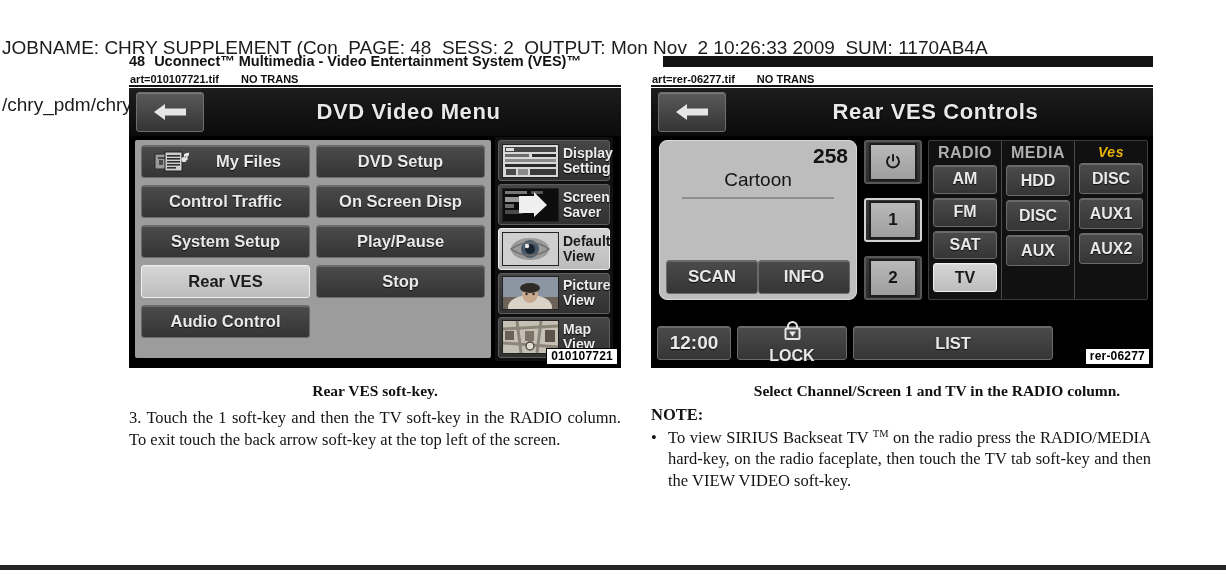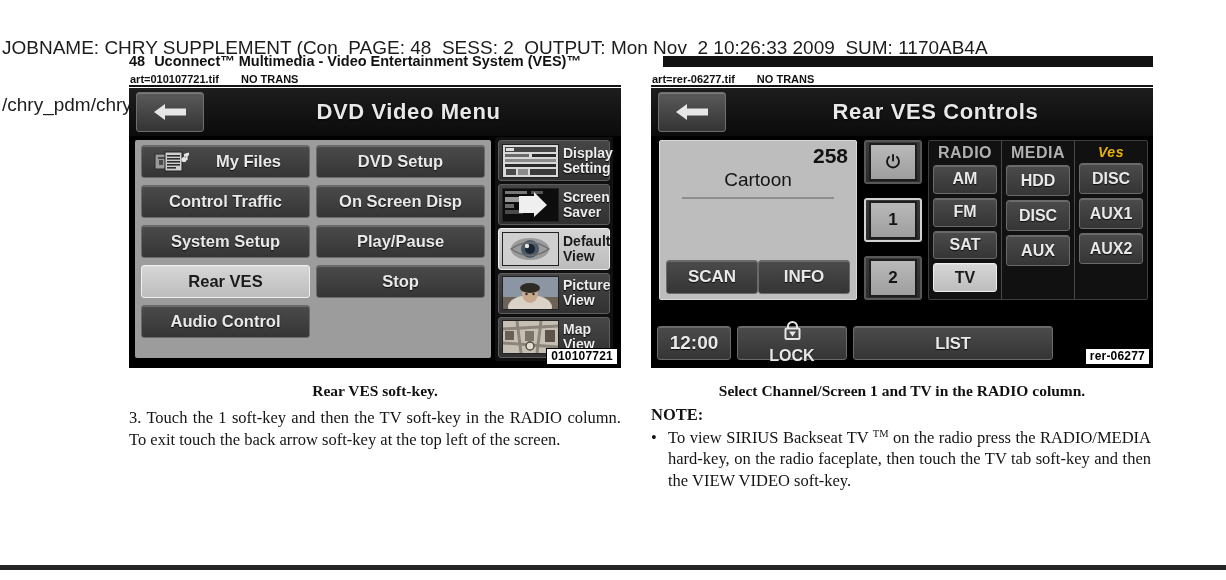--- a/index.html
+++ b/index.html
@@ -144,21 +144,21 @@
     white-space:pre-line;
   }
   .rbtn.sel .rlbl{color:#1b1b1b;text-shadow:none;}
 
   
   #right-body{
     position:absolute;left:0;top:48px;right:0;bottom:0;background:#000;
   }
   .info-panel{
     position:absolute;left:8px;top:4px;width:198px;height:160px;
-    background:#bdbdbd;border:1px solid #d9d9d9;border-radius:2px;
+    background:#bdbdbd;border:1px solid #d9d9d9;border-radius:8px;
     box-sizing:border-box;padding:4px 8px;
   }
   .chan-num{
     text-align:right;font-family:"Liberation Sans", sans-serif;
     font-weight:bold;font-size:21px;color:#121212;line-height:22px;
   }
   .chan-name{
     text-align:center;font-family:"Liberation Sans", sans-serif;
     font-size:19px;color:#151515;margin-top:2px;
   }
@@ -525,21 +525,21 @@
       <div class="btn list">
           <span>LIST</span>
         </div>
     </div>
   </div>
 
   <div class="artid">rer-06277</div>
 </div>
 
 <div class="caption" style="left:129px;top:382px;width:492px;">Rear VES soft-key.</div>
-<div class="caption" style="left:651px;top:382px;width:502px;">Select Channel/Screen 1 and TV in the RADIO column.</div>
+<div class="caption" style="left:686px;top:382px;width:502px;">Select Channel/Screen 1 and TV in the RADIO column.</div>
 
 <div class="bodycol" id="body-left">
   <div>3. Touch the 1 soft-key and then the TV soft-key in the RADIO column. To exit touch the back arrow soft-key at the top left of the screen.</div>
 </div>
 
 <div class="bodycol" id="body-right">
   <div class="note-h">NOTE:</div>
   <div class="bullet-row">
     <span class="bullet-dot">•</span>
     <span class="bullet-txt"><span>To view SIRIUS Backseat TV </span><span class="tm">TM</span><span> on the radio press the RADIO/MEDIA hard-key, on the radio faceplate, then touch the TV tab soft-key and then the VIEW VIDEO soft-key.</span></span>

